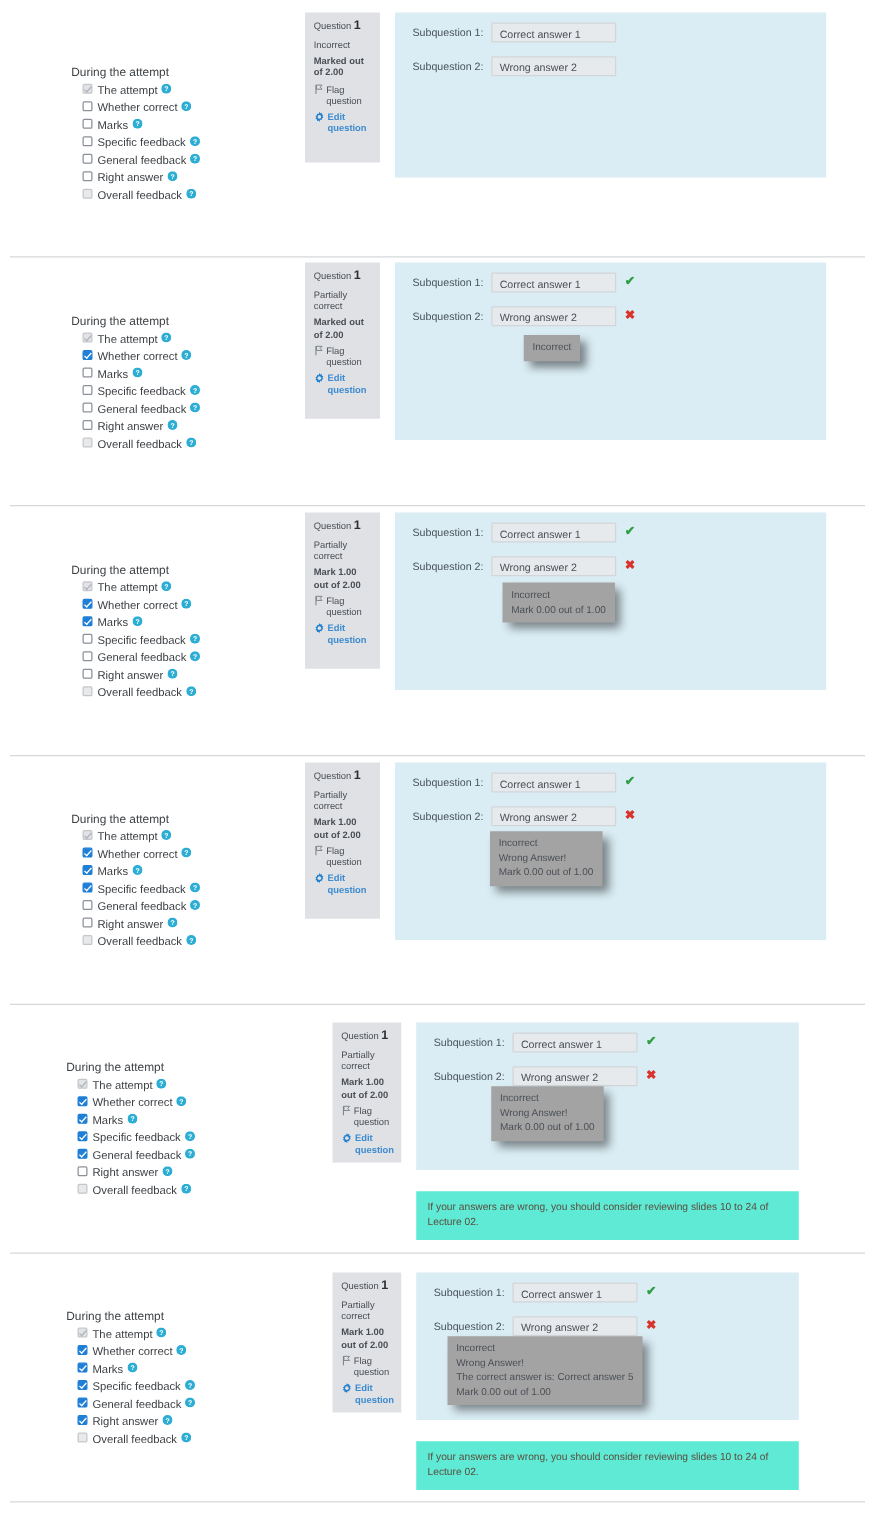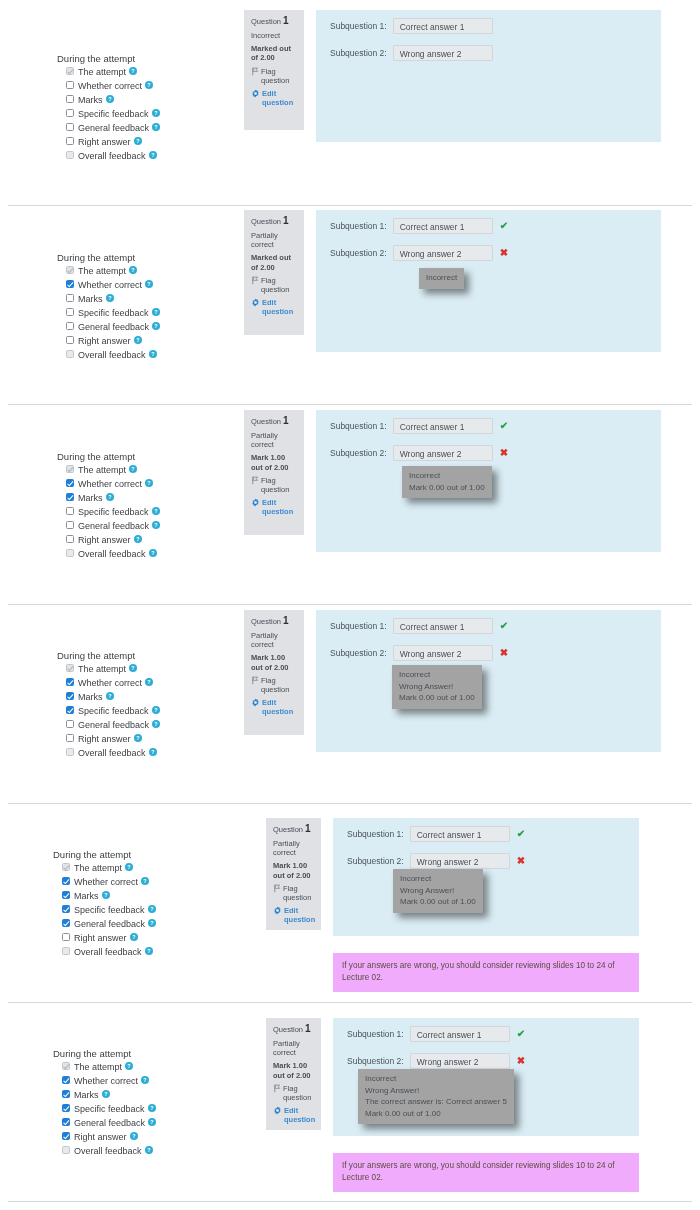--- a/index.html
+++ b/index.html
@@ -204,21 +204,21 @@
     box-shadow: 5px 5px 7px rgba(0,0,0,0.45);
     font-size: 8px;
     color: #4a4f55;
     line-height: 1.45;
     white-space: nowrap;
   }
 
   
   .genfeedback {
     position: absolute;
-    background: #f0abfc;
+    background: #5eead4;
     box-sizing: border-box;
     padding: 7px 9px;
     font-size: 8.2px;
     line-height: 1.5;
     color: #5b4d3e;
   }
 </style>
 </head>
 <body>
 

